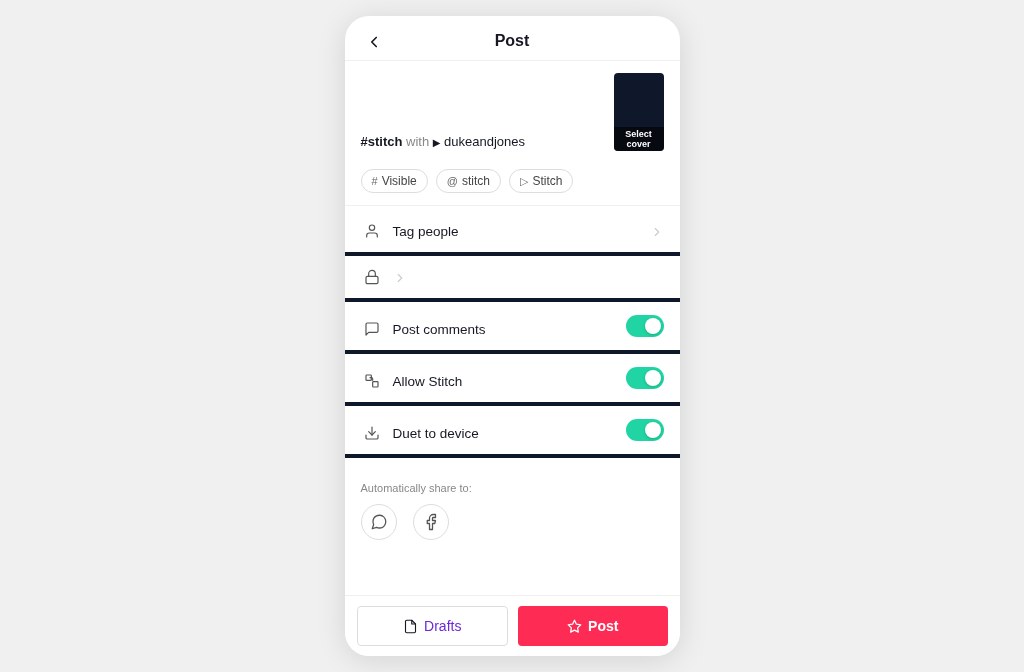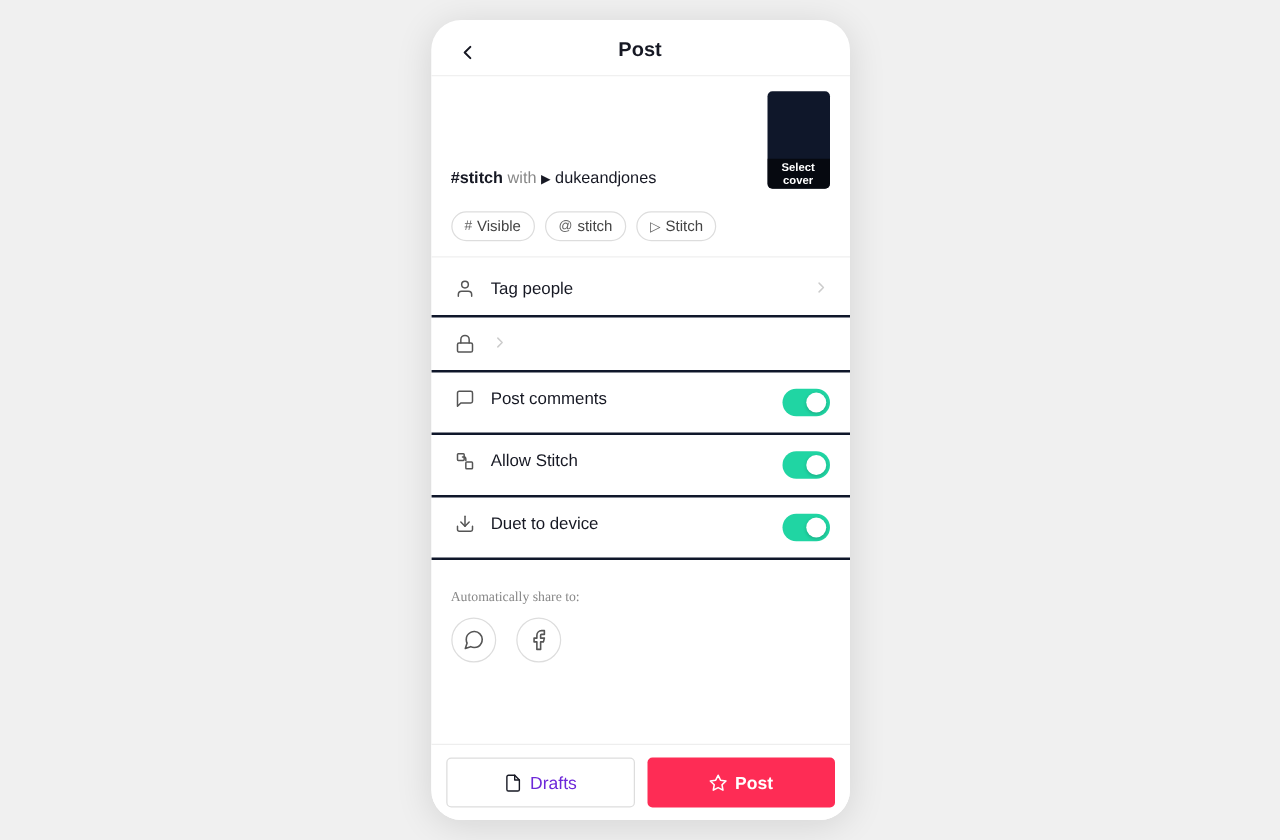--- a/index.html
+++ b/index.html
@@ -110,23 +110,23 @@
       height: 1px;
       background: #f0f0f0;
       margin: 0 0;
     }
     
     .settings-section {
       padding: 4px 0;
     }
     .setting-row {
       display: flex;
-      align-items: flex-start;
+      align-items: flex-end;
       padding: 13px 16px;
-      border-bottom: 2px solid #0f172a;
+      border-bottom: 4px solid #0f172a;
       cursor: pointer;
     }
     .setting-icon {
       width: 22px;
       margin-right: 10px;
       display: flex;
       align-items: center;
       justify-content: center;
       color: #444;
       font-size: 15px;
@@ -159,21 +159,20 @@
       right: 3px;
       width: 16px;
       height: 16px;
       background: #fff;
       border-radius: 50%;
       box-shadow: 0 1px 3px rgba(0,0,0,0.2);
     }
     
     .auto-share-section {
       padding: 20px 16px 10px;
-      font-family: Liberation Serif, serif;
     }
     .auto-share-label {
       font-size: 11px;
       color: #888;
       margin-bottom: 10px;
     }
     .social-icons {
       display: flex;
       gap: 16px;
     }

